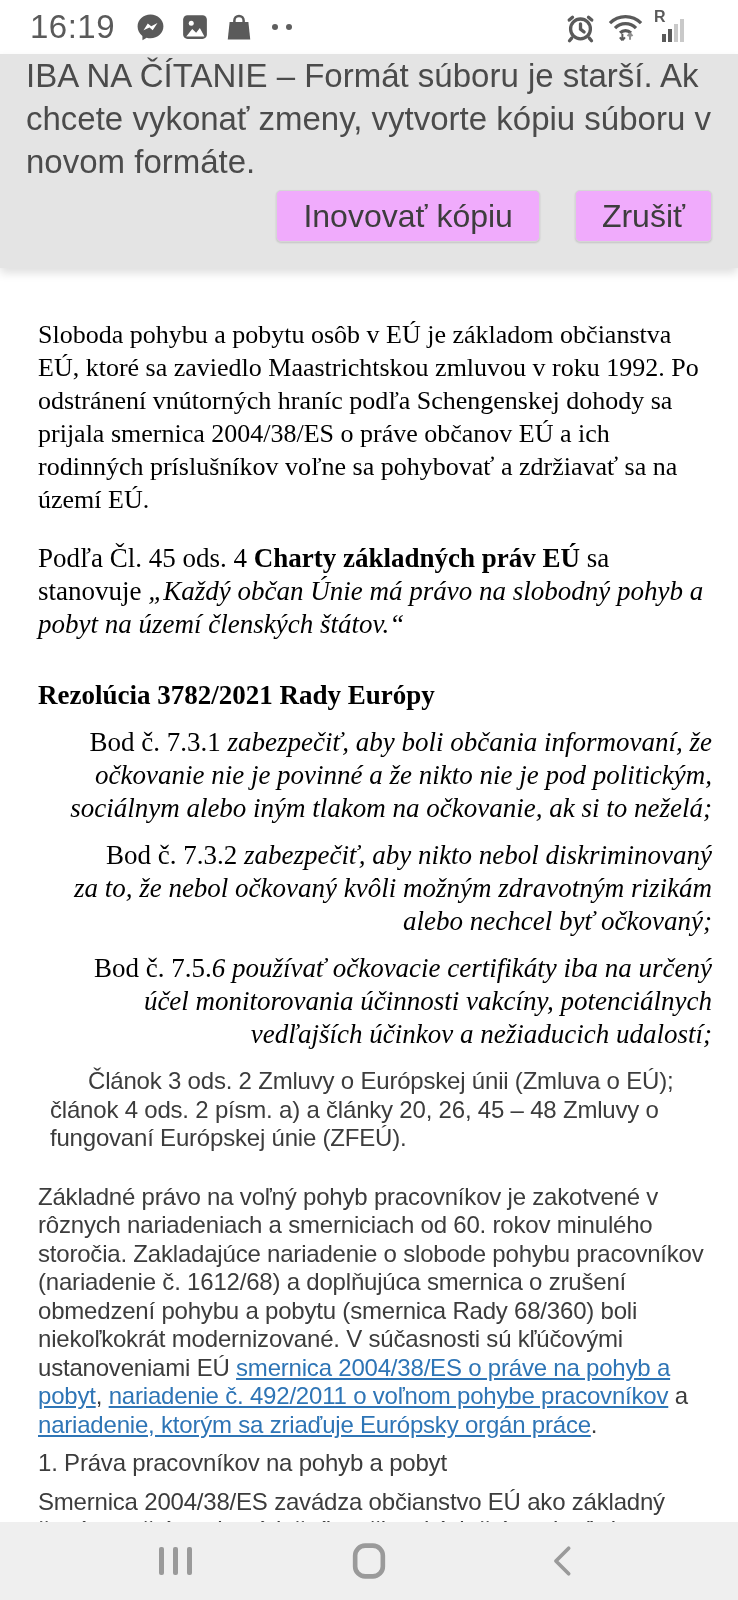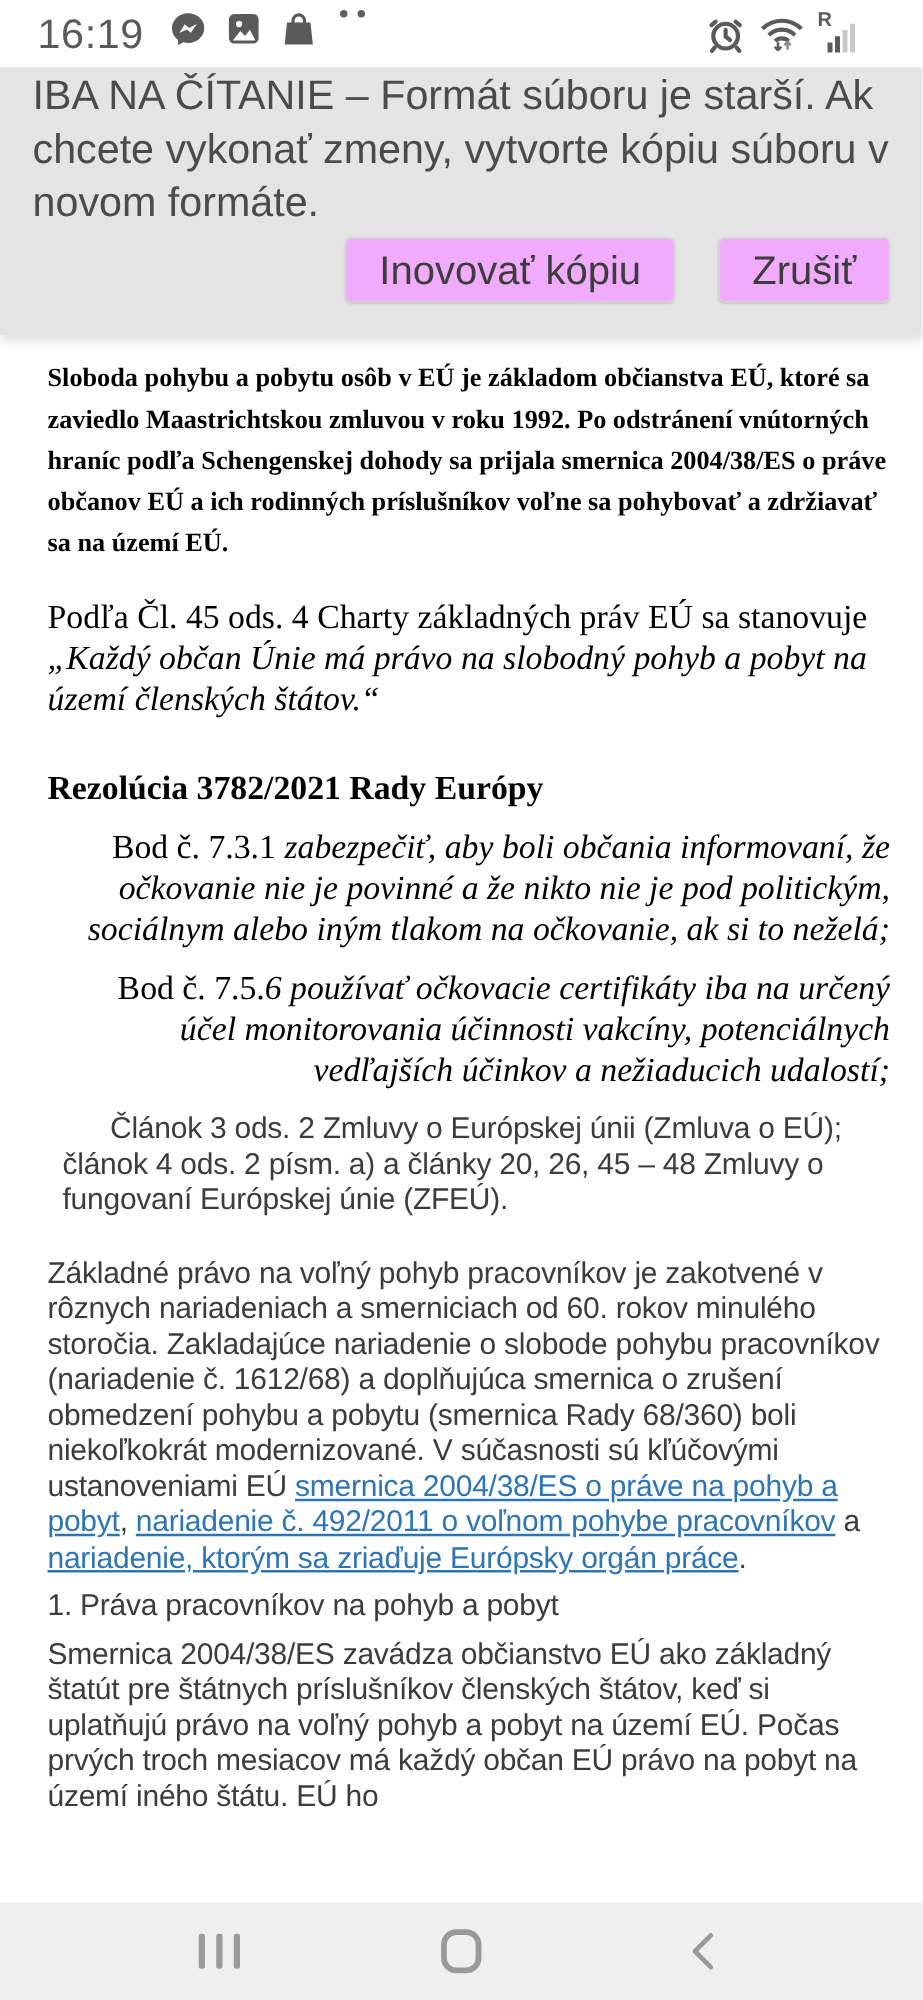--- a/index.html
+++ b/index.html
@@ -3,21 +3,21 @@
 <meta charset="utf-8">
 <style>
   * { margin:0; padding:0; box-sizing:border-box; }
   html,body { width:738px; height:1600px; overflow:hidden; background:#fff;
     font-family:"Liberation Sans", sans-serif; }
   .screen { position:relative; width:738px; height:1600px; background:#fff; overflow:hidden; }
 
   
   .status-bar { height:54px; background:#fff; display:flex; align-items:center;
     justify-content:space-between; padding:0 24px 0 30px; }
-  .sb-left { display:flex; align-items:flex-start; gap:14px; }
+  .sb-left { display:flex; align-items:center; gap:14px; }
   .sb-time { font-size:33px; color:#5a5a5a; letter-spacing:.5px; margin-right:6px; }
   .sb-right { display:flex; align-items:flex-end; gap:10px; }
   .sb-icon { display:inline-flex; align-items:center; }
   .sb-dots { display:flex; gap:8px; margin-left:4px; }
   .sb-dots i { width:6px; height:6px; border-radius:50%; background:#5f5f5f; }
 
   
   .roam { position:relative; width:30px; height:34px; }
   .roam .r { position:absolute; top:-2px; left:0; font-size:16px; font-weight:bold; color:#5a5a5a; }
   .roam .bars { position:absolute; bottom:2px; right:0; display:flex; align-items:flex-end; gap:2px; }
@@ -36,30 +36,30 @@
   .banner-actions { display:flex; justify-content:flex-end; gap:35px; margin-top:7px; }
   .banner-btn { background:#f0abfc; border:1px solid #d6d6d6; border-radius:5px;
     box-shadow:0 1px 2px rgba(0,0,0,.14); font-size:32px; color:#3d3d3d;
     padding:7px 26px; height:52px; font-family:"Liberation Sans",sans-serif; cursor:pointer; }
 
   
   .document { background:#fff; padding:18px 26px 0 38px; position:relative; z-index:1; }
   .para { width:674px; }
   .p-lead,.p-quote,.p-heading,.p-bod { font-family:"Liberation Serif",serif;
     font-size:27px; line-height:33px; color:#000; }
-  .p-lead { font-weight:700; font-size:21px; }
+  .p-lead { font-weight:400; font-size:26px;margin-top:32px; }
   .p-quote { margin-top:26px; }
   .p-heading { margin-top:38px; font-weight:700; }
   .p-bod { margin-top:14px; text-indent:38px;text-align:right; }
   .p-ref,.p-sans { font-family:"Liberation Sans",sans-serif; font-size:24px;
     line-height:28.5px; color:#3c3c3c; letter-spacing:-0.2px; }
   .p-ref { margin-top:16px; text-indent:38px;margin-left:12px; }
   .p-sans { margin-top:10px; }
   .p-gap-lg { margin-top:30px; }
-  span.b { font-weight:400; }
+  span.b { font-weight:700; }
   span.i { font-style:italic; }
   span.link { color:#2e75b6; text-decoration:underline; cursor:pointer; }
 
   
   .navbar { position:absolute; left:0; right:0; bottom:0; height:78px; background:#efefef;
     display:flex; align-items:center; justify-content:space-between; padding:0 140px; z-index:3; }
   .nav-btn { background:none; border:none; cursor:pointer; display:flex; align-items:center;
     justify-content:center; width:70px; height:70px; }
   .recents-bars { display:flex; gap:9px; }
   .recents-bars i { width:5px; height:28px; background:#9a9a9a; border-radius:2px; display:block; }
@@ -135,20 +135,21 @@
       <button class="banner-btn">Zrušiť</button>
     </div>
   </div>
 
   <div class="document">
     <div id="doc-body">
         <p class="para p-lead"><span>Sloboda pohybu a pobytu osôb v EÚ je základom občianstva EÚ, ktoré sa zaviedlo Maastrichtskou zmluvou v roku 1992. Po odstránení vnútorných hraníc podľa Schengenskej dohody sa prijala smernica 2004/38/ES o práve občanov EÚ a ich rodinných príslušníkov voľne sa pohybovať a zdržiavať sa na území EÚ.</span></p>
         <p class="para p-quote"><span>Podľa Čl. 45 ods. 4 </span><span class="b">Charty základných práv EÚ</span><span> sa stanovuje </span><span class="i">„Každý občan Únie má právo na slobodný pohyb a pobyt na území členských štátov.“</span></p>
         <p class="para p-heading"><span>Rezolúcia 3782/2021 Rady Európy</span></p>
         <p class="para p-bod"><span>Bod č. 7.3.1 </span><span class="i">zabezpečiť, aby boli občania informovaní, že očkovanie nie je povinné a že nikto nie je pod politickým, sociálnym alebo iným tlakom na očkovanie, ak si to neželá;</span></p>
+        <p class="para p-bod"><span>Bod č. 7.3.2 </span><span class="i">zabezpečiť, aby nikto nebol diskriminovaný za to, že nebol očkovaný kvôli možným zdravotným rizikám alebo nechcel byť očkovaný;</span></p>
         <p class="para p-bod"><span>Bod č. 7.5.</span><span class="i">6 používať očkovacie certifikáty iba na určený účel monitorovania účinnosti vakcíny, potenciálnych vedľajších účinkov a nežiaducich udalostí;</span></p>
         <p class="para p-ref"><span>Článok 3 ods. 2 Zmluvy o Európskej únii (Zmluva o EÚ); článok 4 ods. 2 písm. a) a články 20, 26, 45 – 48 Zmluvy o fungovaní Európskej únie (ZFEÚ).</span></p>
         <p class="para p-sans p-gap-lg"><span>Základné právo na voľný pohyb pracovníkov je zakotvené v rôznych nariadeniach a smerniciach od 60. rokov minulého storočia. Zakladajúce nariadenie o slobode pohybu pracovníkov (nariadenie č. 1612/68) a doplňujúca smernica o zrušení obmedzení pohybu a pobytu (smernica Rady 68/360) boli niekoľkokrát modernizované. V súčasnosti sú kľúčovými ustanoveniami EÚ </span><span class="link">smernica 2004/38/ES o práve na pohyb a pobyt</span><span>, </span><span class="link">nariadenie č. 492/2011 o voľnom pohybe pracovníkov</span><span> a </span><span class="link">nariadenie, ktorým sa zriaďuje Európsky orgán práce</span><span>.</span></p>
         <p class="para p-sans"><span>1. Práva pracovníkov na pohyb a pobyt</span></p>
         <p class="para p-sans"><span>Smernica 2004/38/ES zavádza občianstvo EÚ ako základný štatút pre štátnych príslušníkov členských štátov, keď si uplatňujú právo na voľný pohyb a pobyt na území EÚ. Počas prvých troch mesiacov má každý občan EÚ právo na pobyt na území iného štátu. EÚ ho</span></p>
       </div>
   </div>
 
   <div class="navbar">
     <button class="nav-btn">

